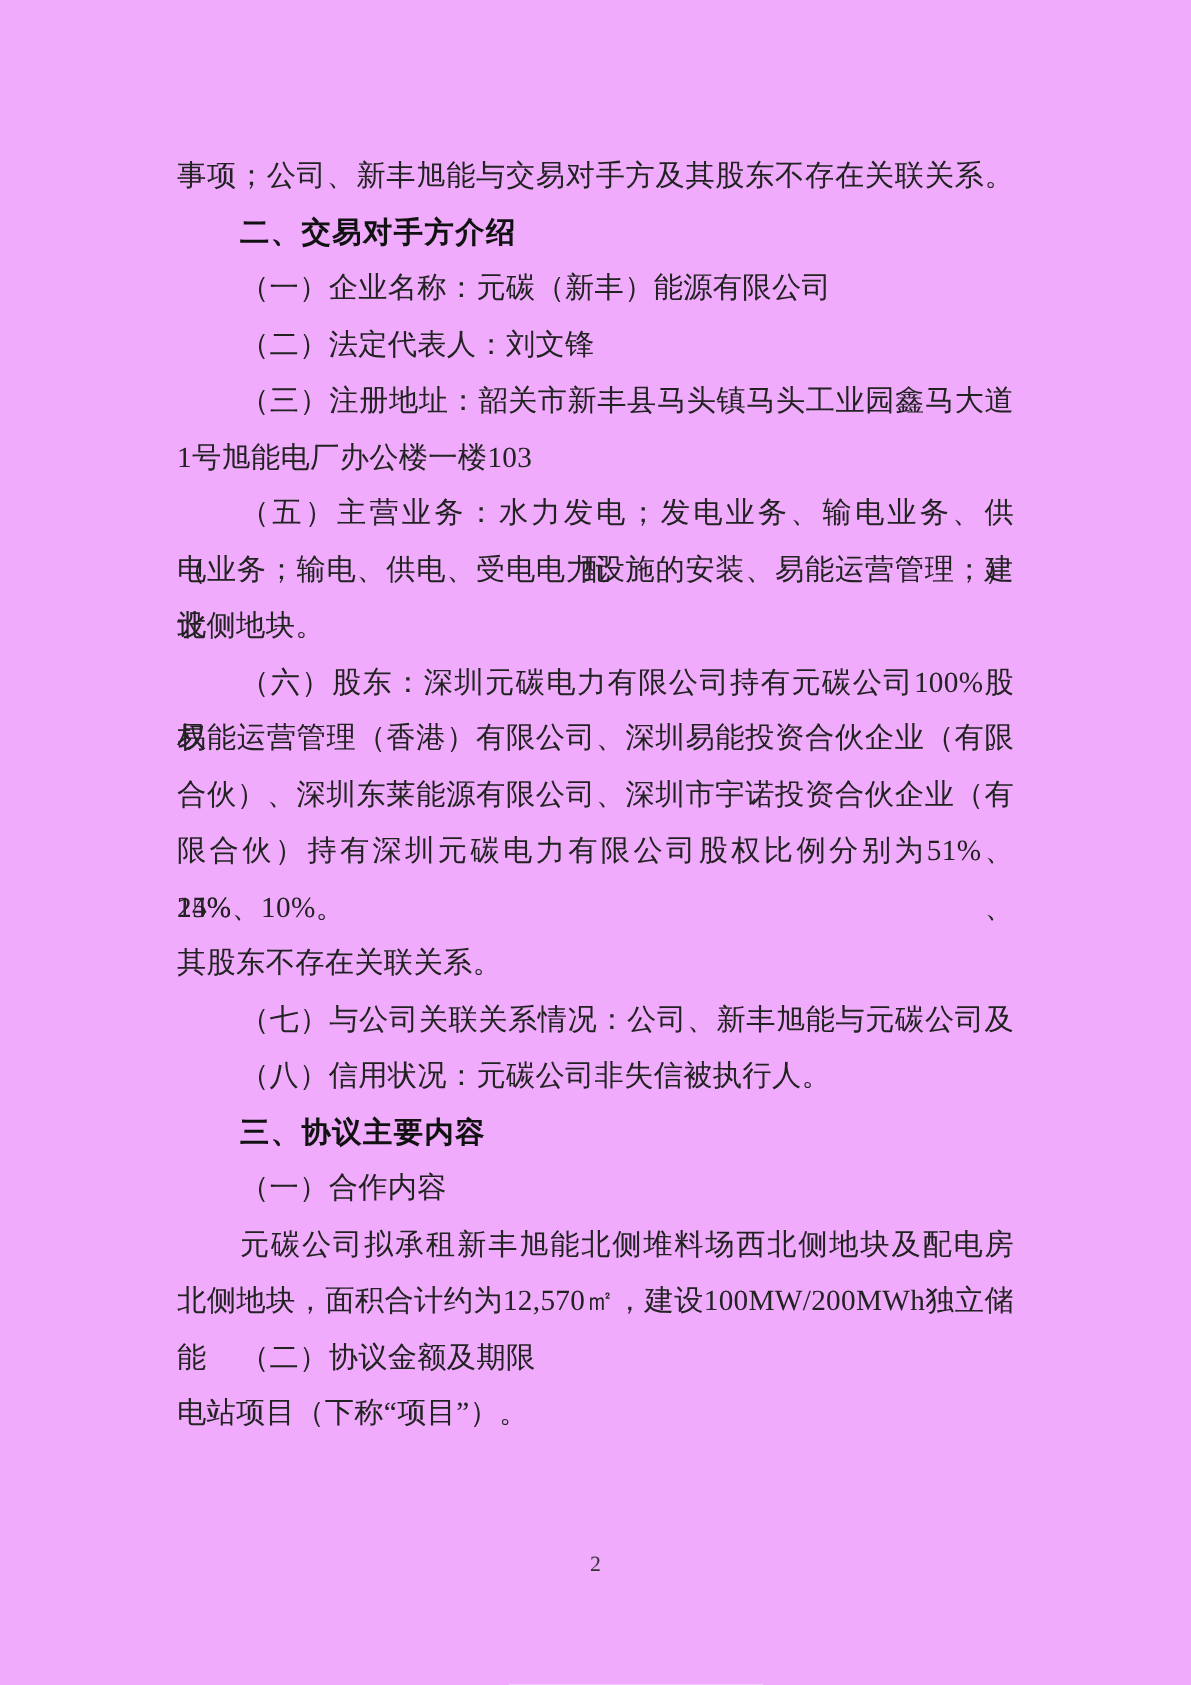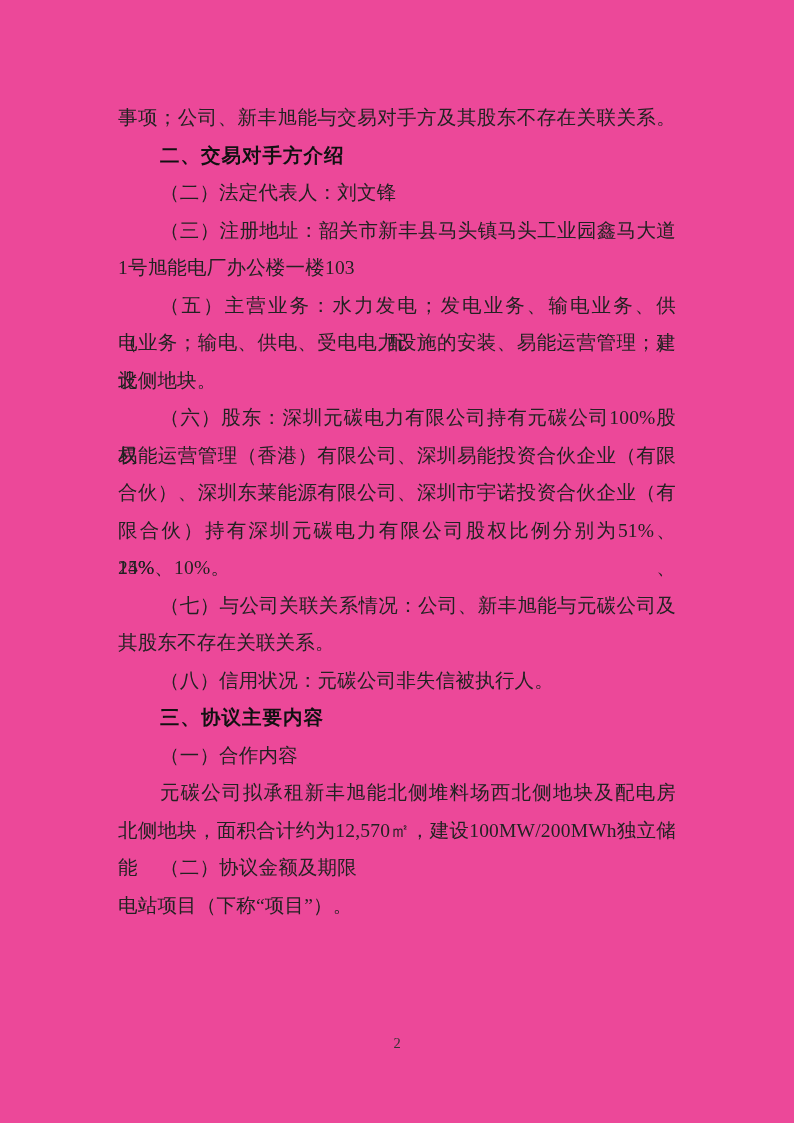--- a/index.html
+++ b/index.html
@@ -9,21 +9,21 @@
     height: 1123px;
     position: relative;
     overflow: hidden;
     font-family: "Liberation Serif", "DejaVu Serif", serif;
   }
   .page {
     position: absolute;
     left: 0; top: 0;
     width: 794px;
     height: 1123px;
-    background: #ec4899;
+    background: #f0abfc;
   }
   .content {
     position: absolute;
     left: 118px;
     top: 99px;
     width: 558px;
   }
   .line {
     font-size: 19.5px;
     line-height: 37.5px;
@@ -58,33 +58,34 @@
     font-family: "Liberation Serif", "DejaVu Serif", serif;
   }
 </style>
 </head>
 <body>
 
 <div class="page">
   <div class="content">
     <div class="line fill">事项；公司、新丰旭能与交易对手方及其股东不存在关联关系。</div>
     <div class="line indent heading">二、交易对手方介绍</div>
+    <div class="line indent">（一）企业名称：元碳（新丰）能源有限公司</div>
     <div class="line indent">（二）法定代表人：刘文锋</div>
     <div class="line indent fill">（三）注册地址：韶关市新丰县马头镇马头工业园鑫马大道</div>
     <div class="line">1号旭能电厂办公楼一楼103</div>
     <div class="line indent fill">（五）主营业务：水力发电；发电业务、输电业务、供（配）</div>
     <div class="line fill">电业务；输电、供电、受电电力设施的安装、易能运营管理；建设</div>
     <div class="line">北侧地块。</div>
     <div class="line indent fill">（六）股东：深圳元碳电力有限公司持有元碳公司100%股权。</div>
     <div class="line fill">易能运营管理（香港）有限公司、深圳易能投资合伙企业（有限</div>
     <div class="line fill">合伙）、深圳东莱能源有限公司、深圳市宇诺投资合伙企业（有</div>
     <div class="line fill">限合伙）持有深圳元碳电力有限公司股权比例分别为51%、24%、</div>
     <div class="line">15%、10%。</div>
+    <div class="line">其股东不存在关联关系。</div>
     <div class="line indent fill">（七）与公司关联关系情况：公司、新丰旭能与元碳公司及</div>
-    <div class="line">其股东不存在关联关系。</div>
     <div class="line indent">（八）信用状况：元碳公司非失信被执行人。</div>
     <div class="line indent heading">三、协议主要内容</div>
     <div class="line indent">（一）合作内容</div>
     <div class="line indent fill">元碳公司拟承租新丰旭能北侧堆料场西北侧地块及配电房</div>
     <div class="line fill">北侧地块，面积合计约为12,570㎡，建设100MW/200MWh独立储能</div>
     <div class="line indent">（二）协议金额及期限</div>
     <div class="line">电站项目（下称“项目”）。</div>
   </div>
   <div class="page-number">2</div>
 </div>

